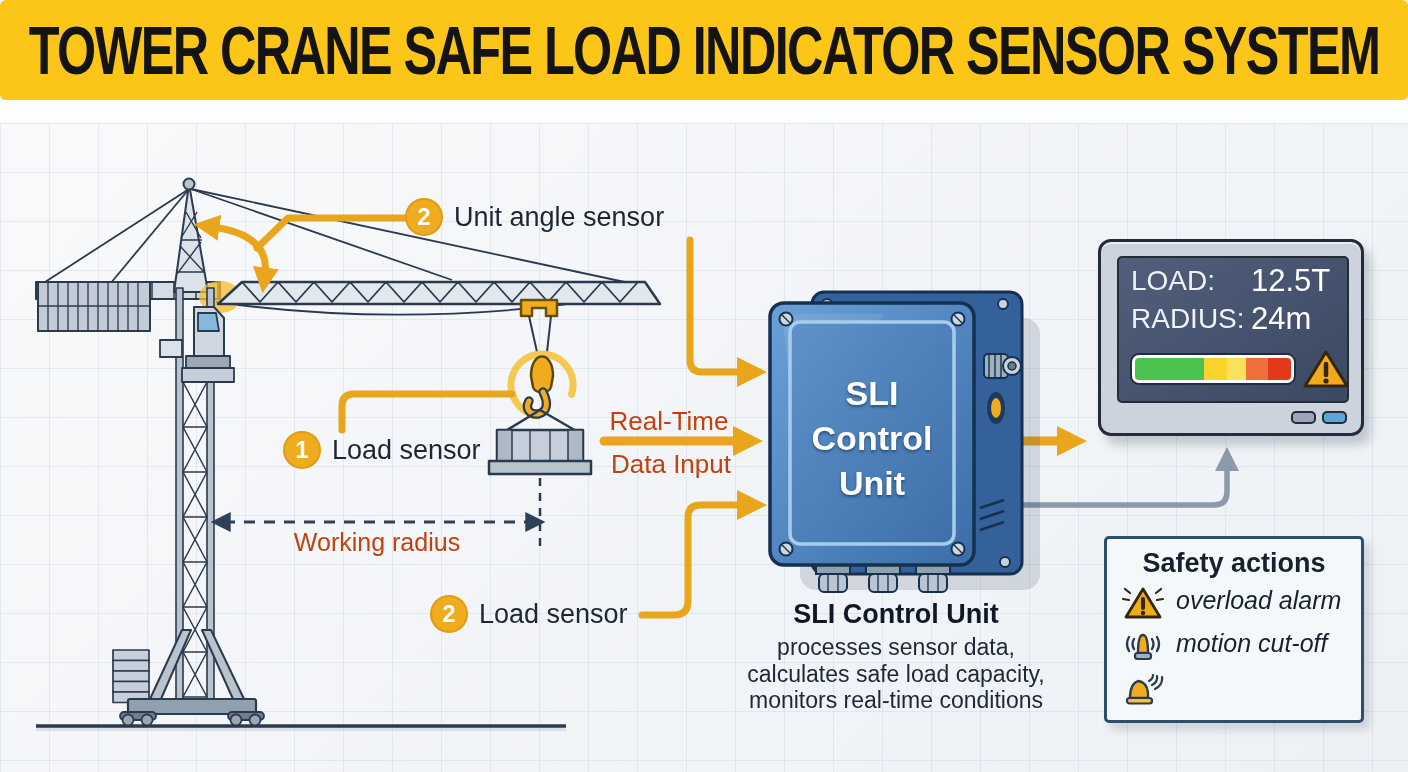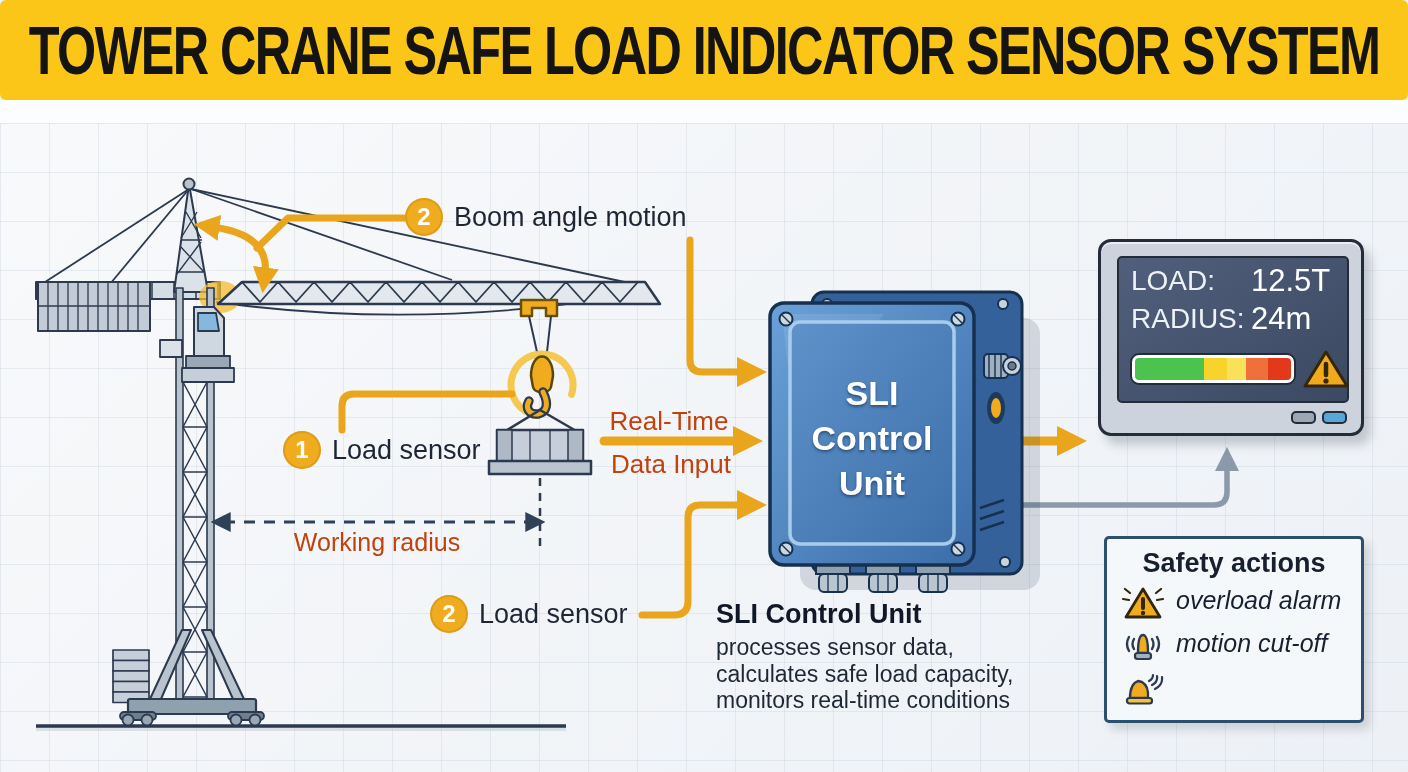--- a/index.html
+++ b/index.html
@@ -30,21 +30,21 @@
            color:#fff; font-size:24px; font-weight:bold; display:flex; align-items:center; justify-content:center;
            box-shadow:inset 0 0 0 2px rgba(186,118,8,.30); }
   .callout-label { font-size:27px; font-weight:500; color:#1c2634; white-space:nowrap; }
 
   .small-label { font-size:26px; font-weight:500; color:#c2410c; text-align:center; }
 
   
   .sli-text { left:770px; top:371px; width:204px; text-align:center; color:#ffffff;
               font-size:34px; font-weight:bold; line-height:45px;
               text-shadow:0 2px 3px rgba(16,38,68,.55); }
-  .caption { left:716px; top:599px; width:360px; text-align:left; }
+  .caption { left:716px; top:599px; width:360px; text-align:center; }
   .caption h3 { font-size:27px; font-weight:bold; color:#101828; margin-bottom:4px; }
   .caption p { font-size:23px; color:#1d2735; line-height:26.5px; font-weight:500; }
 
   
   .display { left:1098px; top:239px; width:266px; height:197px; background:#ccd3dc;
              border:3px solid #242c3a; border-radius:13px;
              box-shadow:7px 9px 10px rgba(60,75,95,.25), inset 0 2px 0 rgba(255,255,255,.6); }
   .screen { position:absolute; left:16px; top:14px; width:232px; height:147px; border-radius:5px;
             background:linear-gradient(145deg,#525f7c,#3c4962); border:2px solid #242c3a; }
   .scr-label { position:absolute; font-size:28px; font-weight:500; color:#eef2f7; }
@@ -240,21 +240,21 @@
           <circle cx="958" cy="319" r="6.5"></circle>
         <circle cx="786" cy="549" r="6.5"></circle>
           <circle cx="958" cy="549" r="6.5"></circle>
         <path d="M782 315 L790 323 M954 315 L962 323 M782 545 L790 553 M954 545 L962 553" stroke-width="1.4"></path>
       </g>
     </g>
   </svg>
 
   <div class="ov callout" style="left:405px; top:198px;">
     <span class="badge">2</span>
-    <span class="callout-label">Boom angle motion</span>
+    <span class="callout-label">Unit angle sensor</span>
   </div>
 
   <div class="ov callout" style="left:283px; top:431px;">
     <span class="badge">1</span>
     <span class="callout-label">Load sensor</span>
   </div>
 
   <div class="ov callout" style="left:430px; top:595px;">
     <span class="badge">2</span>
     <span class="callout-label">Load sensor</span>

